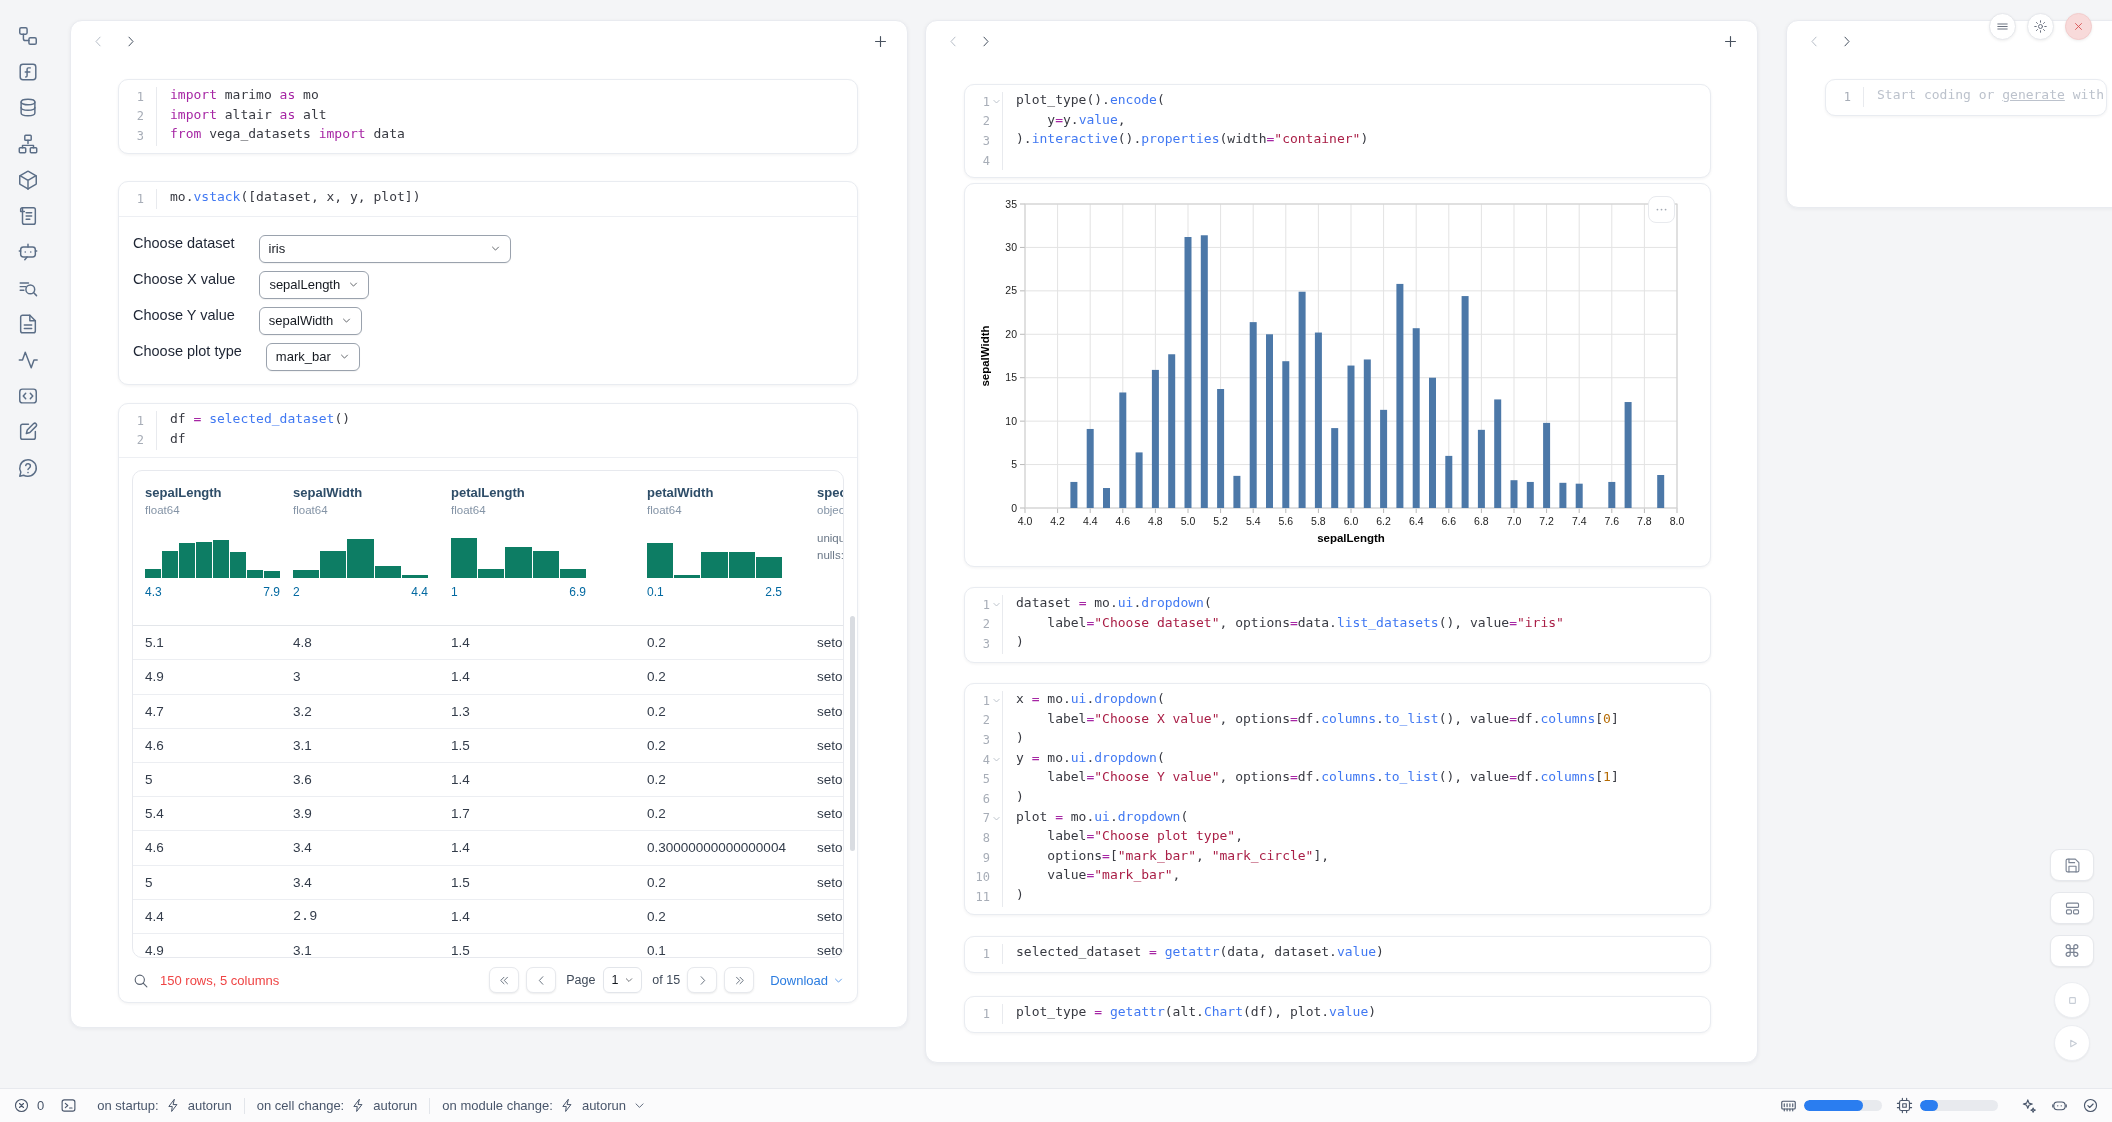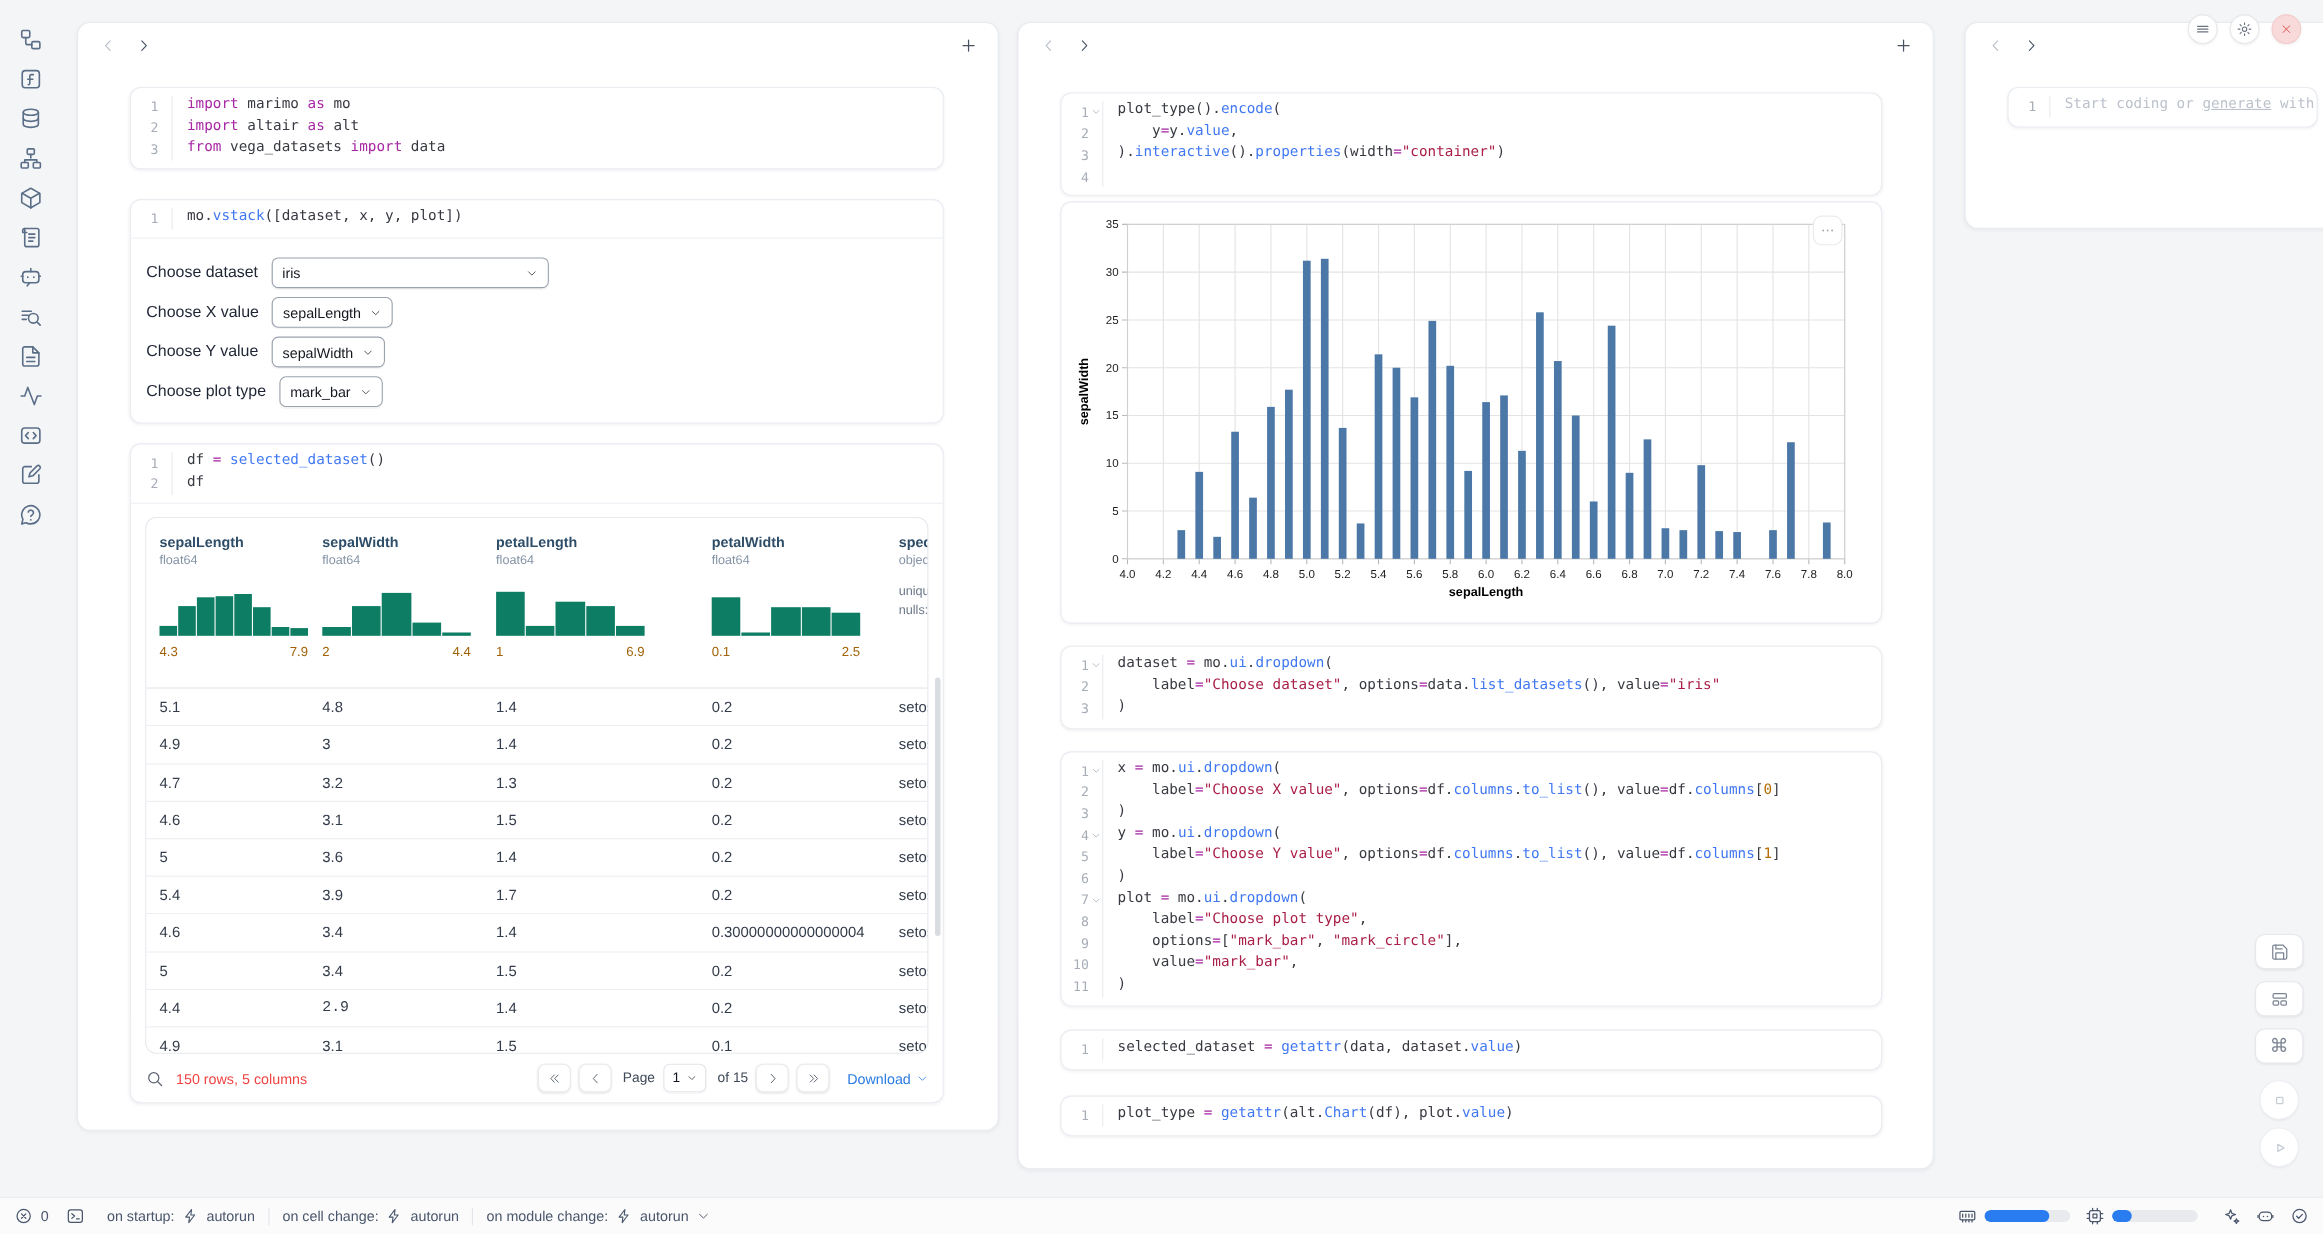--- a/index.html
+++ b/index.html
@@ -35,37 +35,37 @@
   .gl .f svg{width:9px;height:9px}
   .lines{padding-left:13px;flex:1;overflow:hidden}
   .cline{height:19.6px;line-height:19.6px;white-space:pre;font:13px "DejaVu Sans Mono",monospace;color:#383a42}
   .t-kw{color:#a626a4}.t-fn{color:#4078f2}.t-str{color:#a91e46}.t-num{color:#b66b02}
   .t-op{color:#a626a4}.t-pl{color:#383a42}
   .t-ph{color:#bcc2cc}.t-phu{color:#bcc2cc;text-decoration:underline}
   .divider{height:1px;background:#edeff3}
 
   
   .controls{padding:9px 14px 14px}
-  .ctl-row{display:flex;align-items:center;height:27px;margin:9px 0;gap:12px}
+  .ctl-row{display:flex;height:27px;margin:9px 0;gap:24px}
   .ctl-label{font-size:14.5px;color:#1d2433}
   .select{display:inline-flex;align-items:center;gap:8px;border:1px solid #9aa2ad;border-radius:6px;background:#fff;
           padding:0 9px;height:26px;font-size:13px;color:#14181f;box-shadow:0 1px 1px rgba(0,0,0,.05);cursor:pointer}
   .select .chev{width:11px;height:11px;color:#2a2f36;display:inline-flex}
   .select.wide{width:232px}.select.wide .chev{margin-left:auto}
 
   
   .tout{position:relative;height:544px}
   .tablebox{position:absolute;left:13px;right:13px;top:12px;height:486px;border:1px solid #e7e9ee;border-radius:10px;overflow:hidden}
   .thead{position:relative;height:154px;border-bottom:1px solid #e3e6ea}
   .tcol{position:absolute;top:14px;width:160px}
   .colname{font-size:13px;font-weight:bold;color:#2e4d68;white-space:nowrap}
   .coltype{font-size:11.5px;color:#8494a6;margin-top:4px;white-space:nowrap}
   .hist{display:flex;align-items:flex-end;gap:1px;height:54px;width:135px;margin-top:8px}
   .hist i{flex:1;background:#0d7d64}
-  .minmax{display:flex;justify-content:space-between;width:135px;font-size:12px;color:#a16207;margin-top:7px}
+  .minmax{display:flex;justify-content:space-between;width:135px;font-size:12px;color:#0369a1;margin-top:7px}
   .colmeta{font-size:11.5px;color:#6a7787;margin-top:14px;line-height:17px;white-space:nowrap}
   .trow{position:relative;height:33.2px;border-bottom:1px solid #eceef2}
   .trow:last-child{border-bottom:none}
   .trow span{position:absolute;line-height:33.2px;font-size:13.5px;color:#333c4a;white-space:nowrap}
   .tscroll{position:absolute;right:2px;top:158px;width:5px;height:235px;background:#d9dce1;border-radius:3px}
   .tfoot{position:absolute;left:13px;right:13px;top:502px;height:40px;display:flex;align-items:center;gap:11px}
   .tfoot .searchic{color:#5b6472}
   .tsum{font-size:13px;color:#ef4444}
   .pag{margin-left:auto;display:flex;align-items:center}
   .pagebtn{width:30px;height:26px;border:1px solid #e7e9ed;border-radius:7px;background:#fff;

